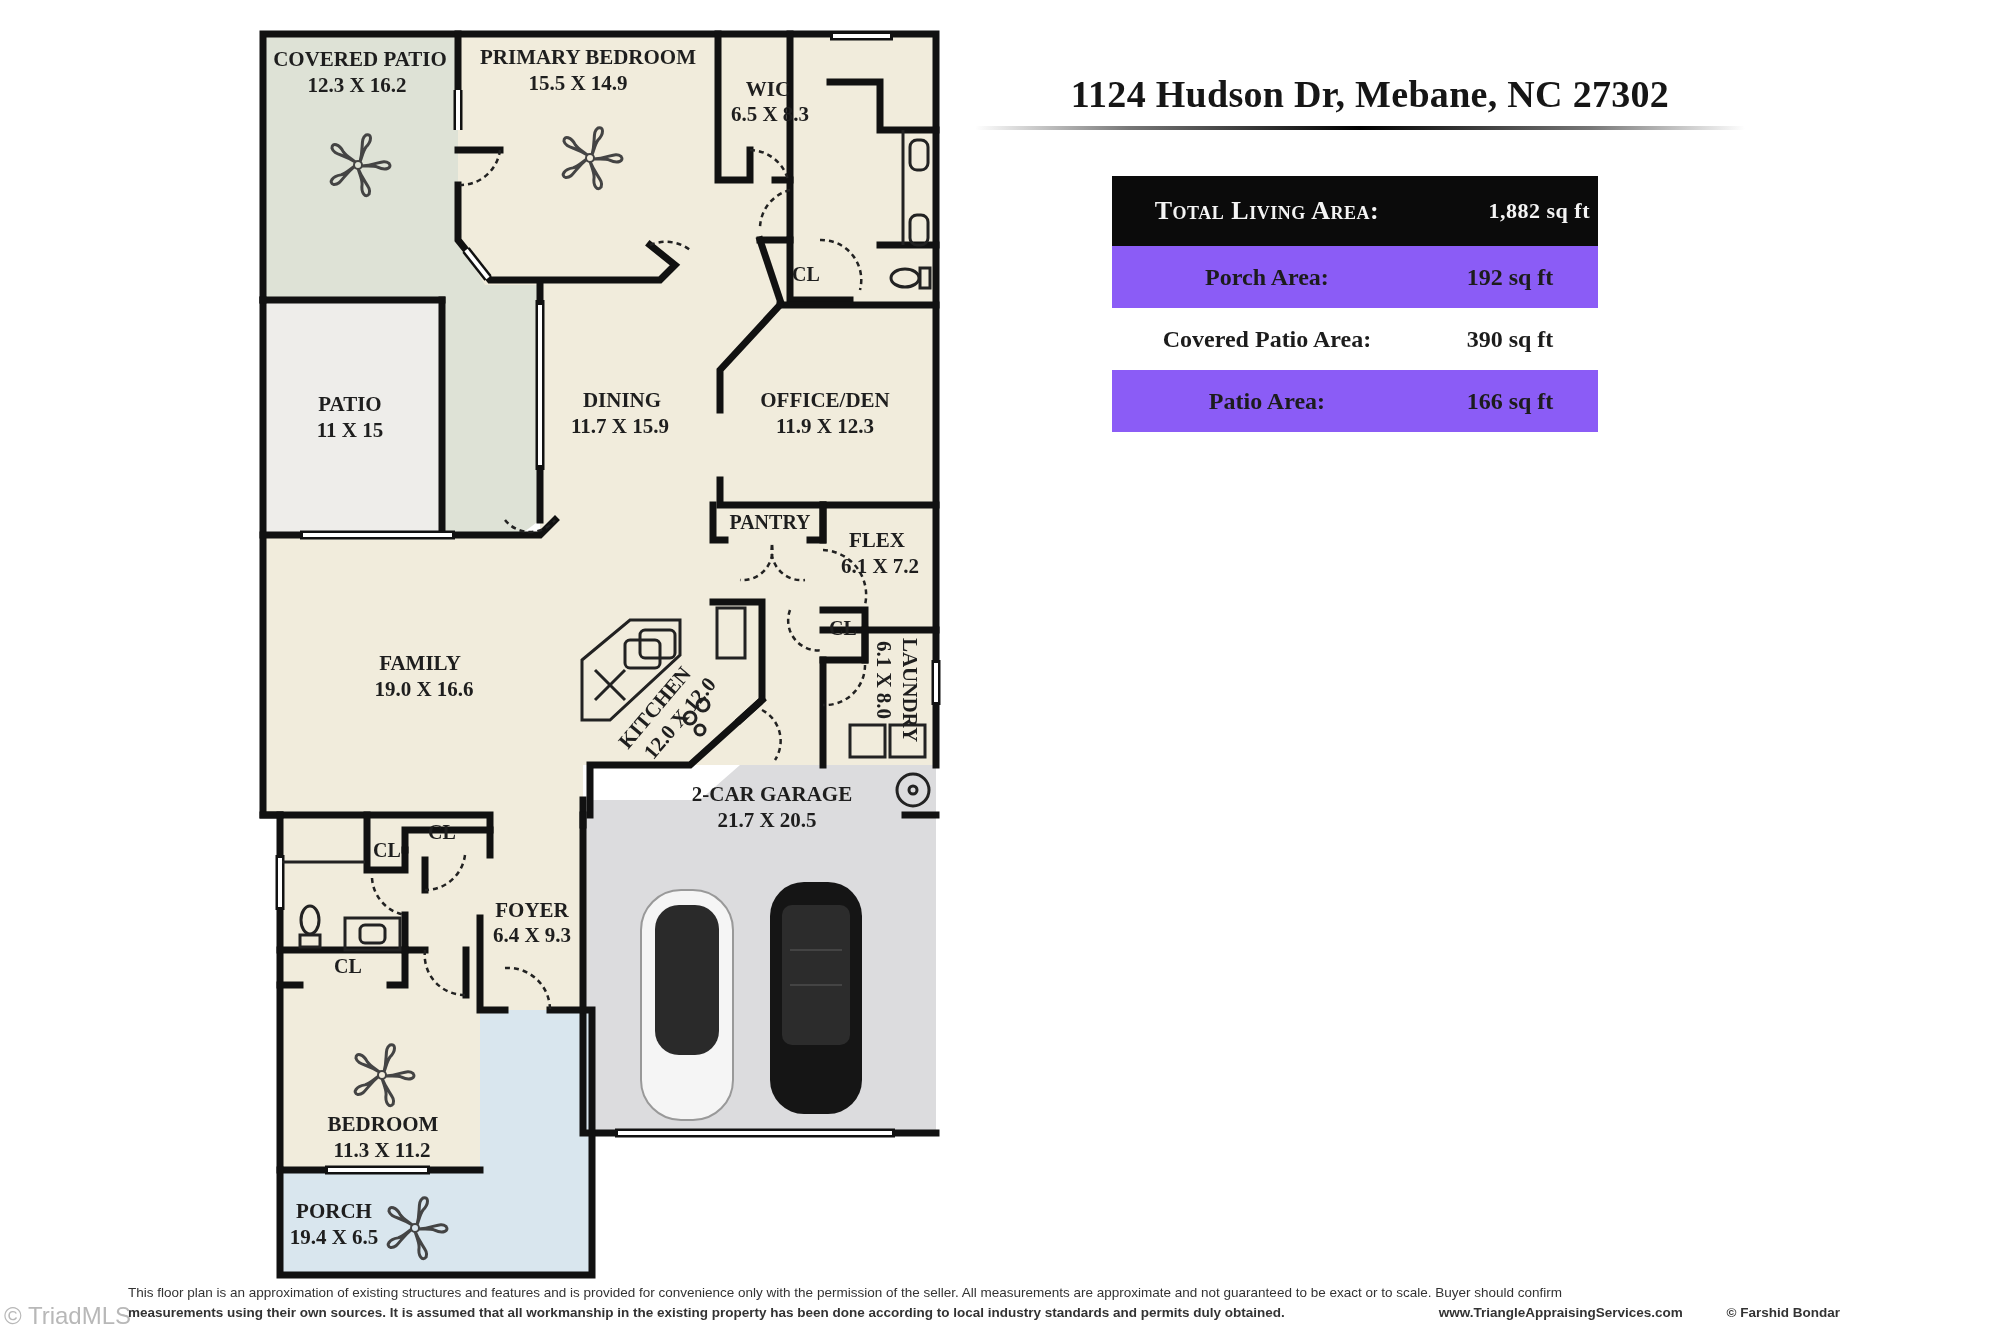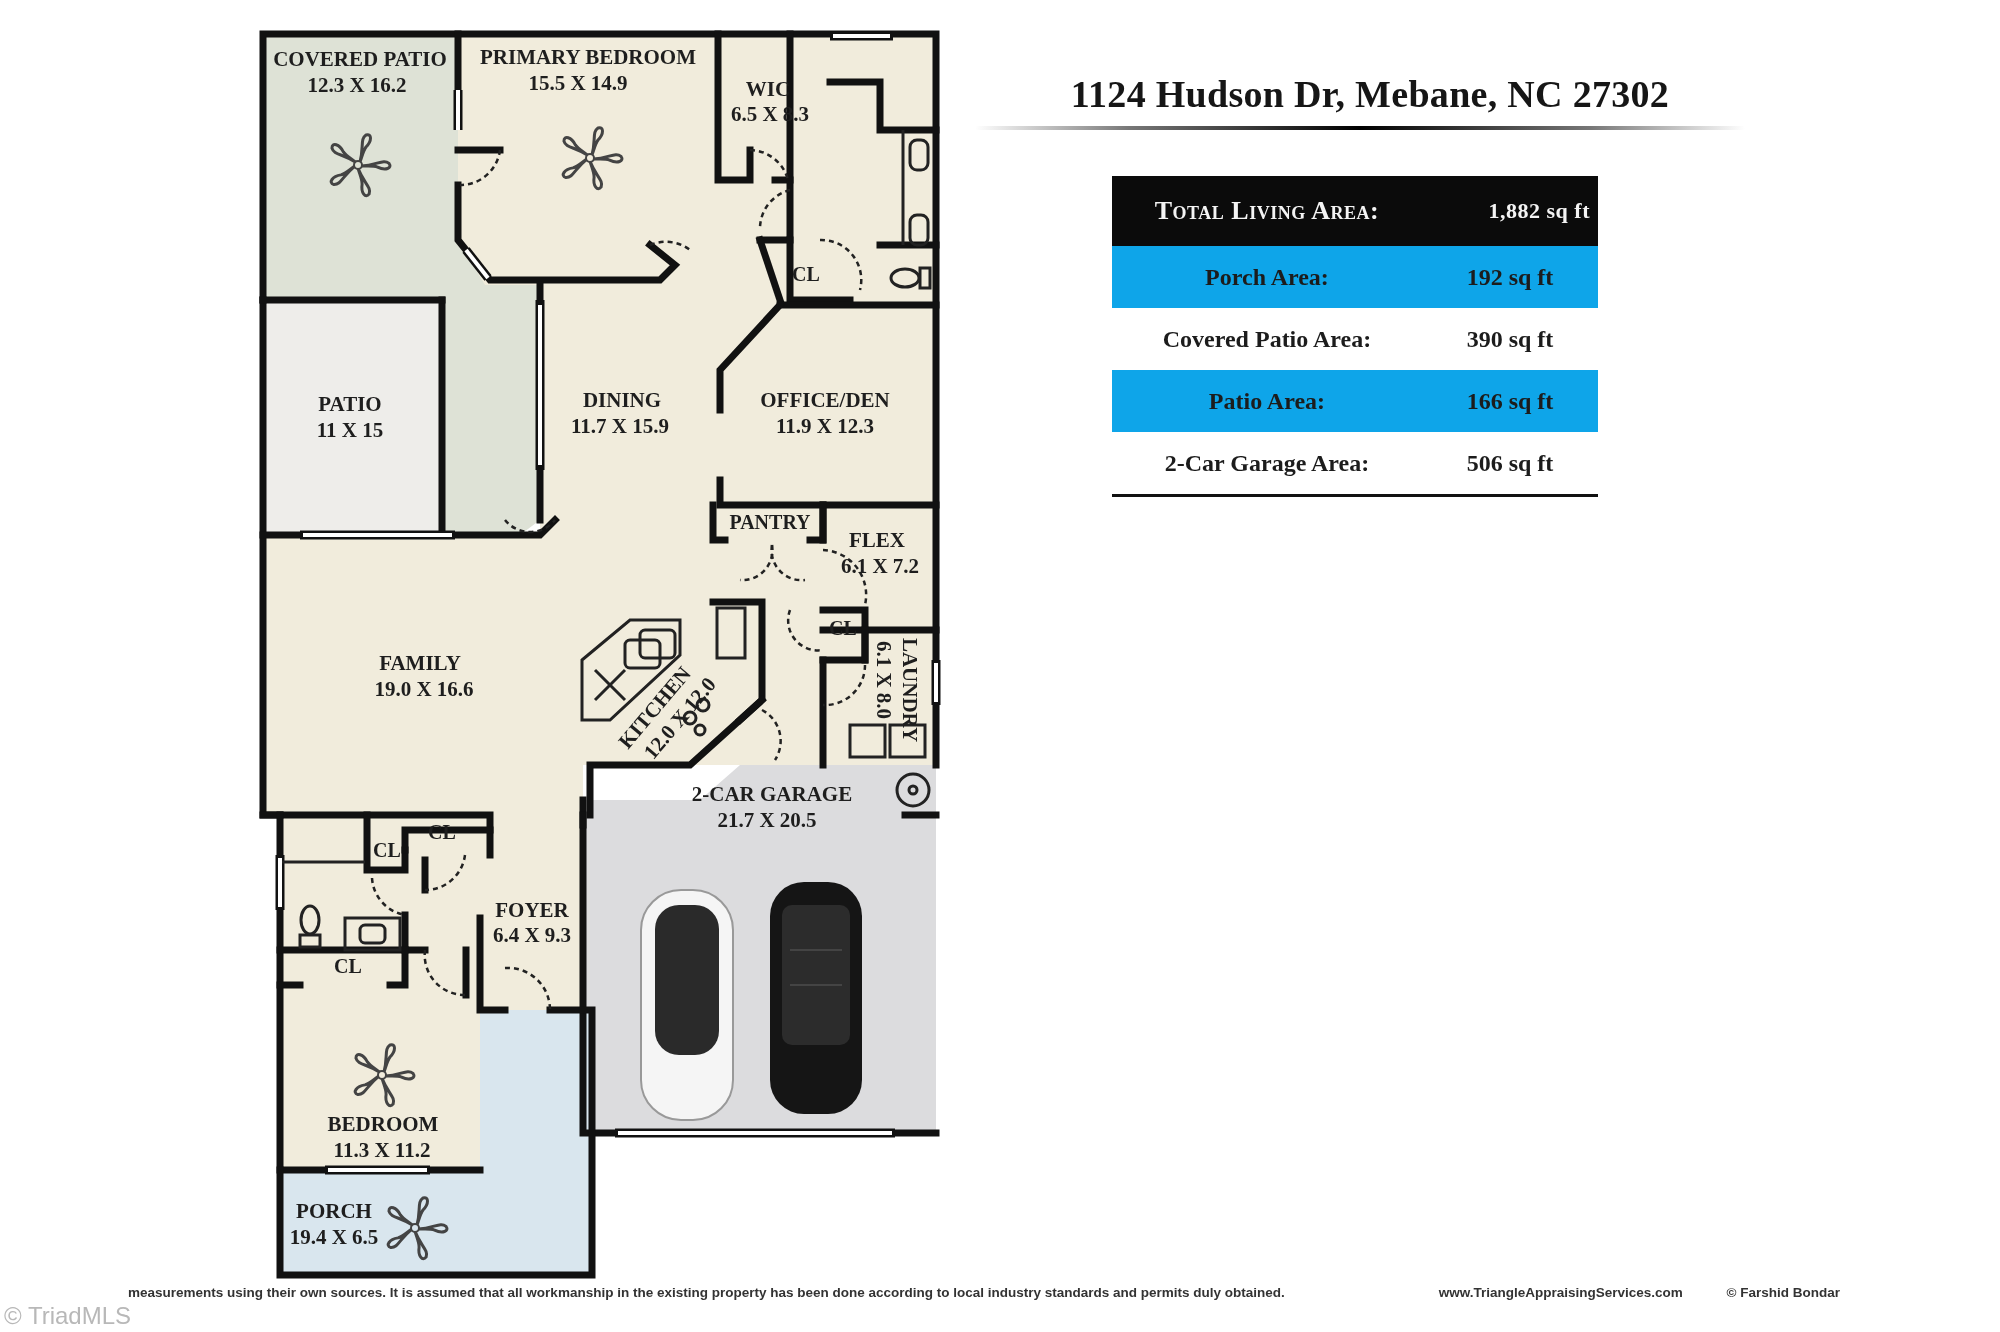--- a/index.html
+++ b/index.html
@@ -22,21 +22,21 @@
   .address-rule { position: absolute; left: 975px; top: 126px; width: 770px; height: 4px;
                   background: linear-gradient(90deg, rgba(0,0,0,0) 0%, #777 20%, #000 50%, #777 80%, rgba(0,0,0,0) 100%);
                   border-radius: 2px; }
   .area-table { position: absolute; left: 1112px; top: 176px; width: 486px; border-collapse: collapse;
                 font-family: "Liberation Serif", "DejaVu Serif", serif; }
   .area-table td { height: 46px; padding: 8px; font-weight: 700; font-size: 24px; color: #1c1c1c; }
   .area-table td.k { width: 315px; text-align: center; }
   .area-table td.v { width: 171px; text-align: center; }
   .area-table tr.head td { background: #0b0b0b; color: #f4f4f4; height: 54px; font-size: 26px; font-variant: small-caps; letter-spacing: 0.5px; }
   .area-table tr.head td.v { font-variant: normal; font-size: 22px; text-align: right; }
-  .area-table tr.shade td { background: #0ea5e9; }
+  .area-table tr.shade td { background: #8b5cf6; }
   .area-table tr.last td { border-bottom: 3px solid #111; }
 
   .footer { position: absolute; left: 128px; top: 1283px; width: 1712px;
             font-family: "Liberation Sans", "DejaVu Sans", sans-serif; font-size: 13.5px; color: #333; line-height: 20px; }
   .footer .line2 { display: flex; justify-content: space-between; font-weight: bold; }
   .footer .line2 .extras span { margin-left: 40px; }
   .watermark { position: absolute; left: 4px; top: 1302px; font-family: "Liberation Sans", "DejaVu Sans", sans-serif;
                font-size: 24px; color: #b8b8b8; }
 </style>
 </head>
@@ -273,28 +273,25 @@
     <td class="v">192 sq ft</td>
   </tr>
   <tr>
     <td class="k">Covered Patio Area:</td>
     <td class="v">390 sq ft</td>
   </tr>
   <tr class="shade">
     <td class="k">Patio Area:</td>
     <td class="v">166 sq ft</td>
   </tr>
-  <tr class="last">
-    <td class="k">2-Car Garage Area:</td>
-    <td class="v">506 sq ft</td>
-  </tr>
 </tbody>
   </table>
 
 <div class="footer">
+  <div>This floor plan is an approximation of existing structures and features and is provided for convenience only with the permission of the seller.  All measurements are approximate and not guaranteed to be exact or to scale.  Buyer should confirm</div>
   <div class="line2">
     <span>measurements using their own sources.  It is assumed that all workmanship in the existing property has been done according to local industry standards and permits duly obtained.</span>
     <span class="extras">
       <span>www.TriangleAppraisingServices.com</span>
       <span>© Farshid Bondar</span>
     </span>
   </div>
 </div>
 
 <div class="watermark">© TriadMLS</div>

